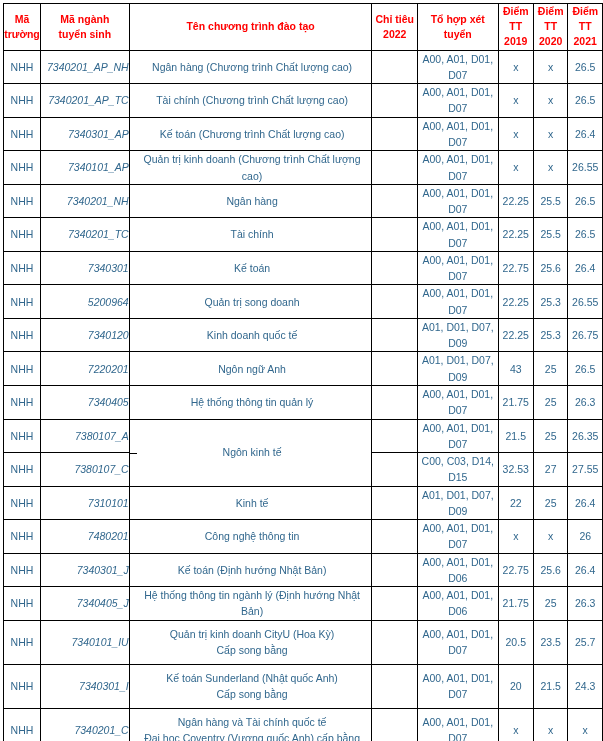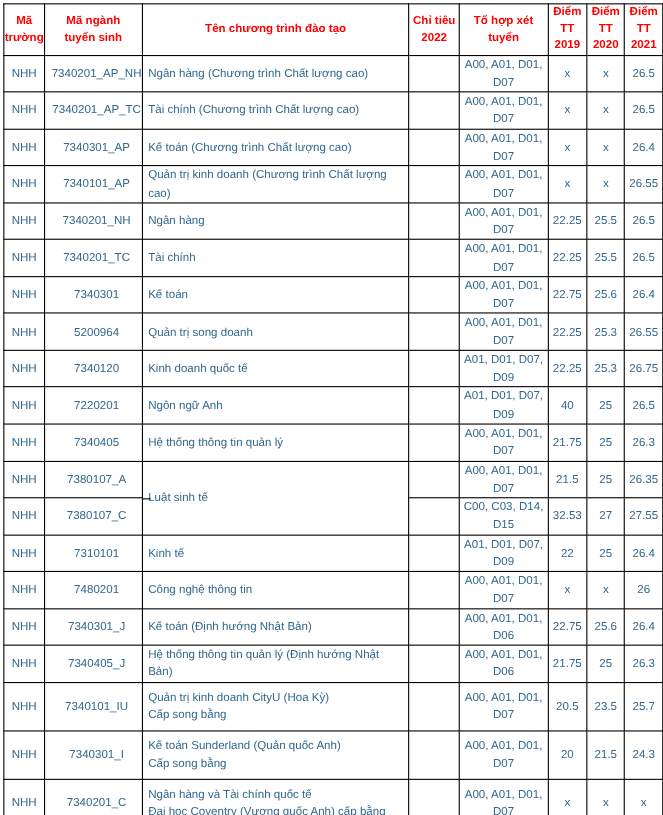--- a/index.html
+++ b/index.html
@@ -31,22 +31,22 @@
     color:#31678d;
     font-size:10.5px;
     line-height:1.55;
     vertical-align:middle;
   }
   tr.header-row{height:35px;}
   tr.row-single{height:29px;}
   tr.row-tall{height:44px;}
   tr.row-short{height:21px;}
   td.center{text-align:center;}
-  td.code-cell{text-align:center;padding-left:6px;}
-  td.name-cell{text-align:left;padding-left:5px;padding-right:2px;margin-top:21px;}
+  td.code-cell{text-align:right;padding-left:6px;font-style:italic;}
+  td.name-cell{text-align:center;padding-left:5px;padding-right:2px;margin-top:21px;}
   td.merged-name{position:relative;}
   td.merged-name::before{
     content:"";
     position:absolute;
     left:0;top:50%;
     width:7px;height:1px;
     background:#000;
   }
   .name-line{display:block;}
 </style>
@@ -192,41 +192,41 @@
         <td class="center">26.75</td>
       </tr>
       <tr class="row-single">
         <td class="center">NHH</td>
         <td class="code-cell">7220201</td>
         <td class="name-cell">
           <span class="name-line">Ngôn ngữ Anh</span>
         </td>
         <td class="center"></td>
         <td class="center">A01, D01, D07, D09</td>
-        <td class="center">40</td>
+        <td class="center">43</td>
         <td class="center">25</td>
         <td class="center">26.5</td>
       </tr>
       <tr class="row-single">
         <td class="center">NHH</td>
         <td class="code-cell">7340405</td>
         <td class="name-cell">
           <span class="name-line">Hệ thống thông tin quản lý</span>
         </td>
         <td class="center"></td>
         <td class="center">A00, A01, D01, D07</td>
         <td class="center">21.75</td>
         <td class="center">25</td>
         <td class="center">26.3</td>
       </tr>
       <tr class="row-short">
         <td class="center">NHH</td>
         <td class="code-cell">7380107_A</td>
         <td class="name-cell merged-name" rowspan="2">
-          <span class="name-line">Luật sinh tế</span>
+          <span class="name-line">Ngôn kinh tế</span>
         </td>
         <td class="center"></td>
         <td class="center">A00, A01, D01, D07</td>
         <td class="center">21.5</td>
         <td class="center">25</td>
         <td class="center">26.35</td>
       </tr>
       <tr class="row-short">
         <td class="center">NHH</td>
         <td class="code-cell">7380107_C</td>
@@ -269,21 +269,21 @@
         <td class="center"></td>
         <td class="center">A00, A01, D01, D06</td>
         <td class="center">22.75</td>
         <td class="center">25.6</td>
         <td class="center">26.4</td>
       </tr>
       <tr class="row-single">
         <td class="center">NHH</td>
         <td class="code-cell">7340405_J</td>
         <td class="name-cell">
-          <span class="name-line">Hệ thống thông tin quản lý (Định hướng Nhật Bản)</span>
+          <span class="name-line">Hệ thống thông tin ngành lý (Định hướng Nhật Bản)</span>
         </td>
         <td class="center"></td>
         <td class="center">A00, A01, D01, D06</td>
         <td class="center">21.75</td>
         <td class="center">25</td>
         <td class="center">26.3</td>
       </tr>
       <tr class="row-tall">
         <td class="center">NHH</td>
         <td class="code-cell">7340101_IU</td>
@@ -294,21 +294,21 @@
         <td class="center"></td>
         <td class="center">A00, A01, D01, D07</td>
         <td class="center">20.5</td>
         <td class="center">23.5</td>
         <td class="center">25.7</td>
       </tr>
       <tr class="row-tall">
         <td class="center">NHH</td>
         <td class="code-cell">7340301_I</td>
         <td class="name-cell">
-          <span class="name-line">Kế toán Sunderland (Quản quốc Anh)</span>
+          <span class="name-line">Kế toán Sunderland (Nhật quốc Anh)</span>
           <span class="name-line">Cấp song bằng</span>
         </td>
         <td class="center"></td>
         <td class="center">A00, A01, D01, D07</td>
         <td class="center">20</td>
         <td class="center">21.5</td>
         <td class="center">24.3</td>
       </tr>
       <tr class="row-tall">
         <td class="center">NHH</td>

